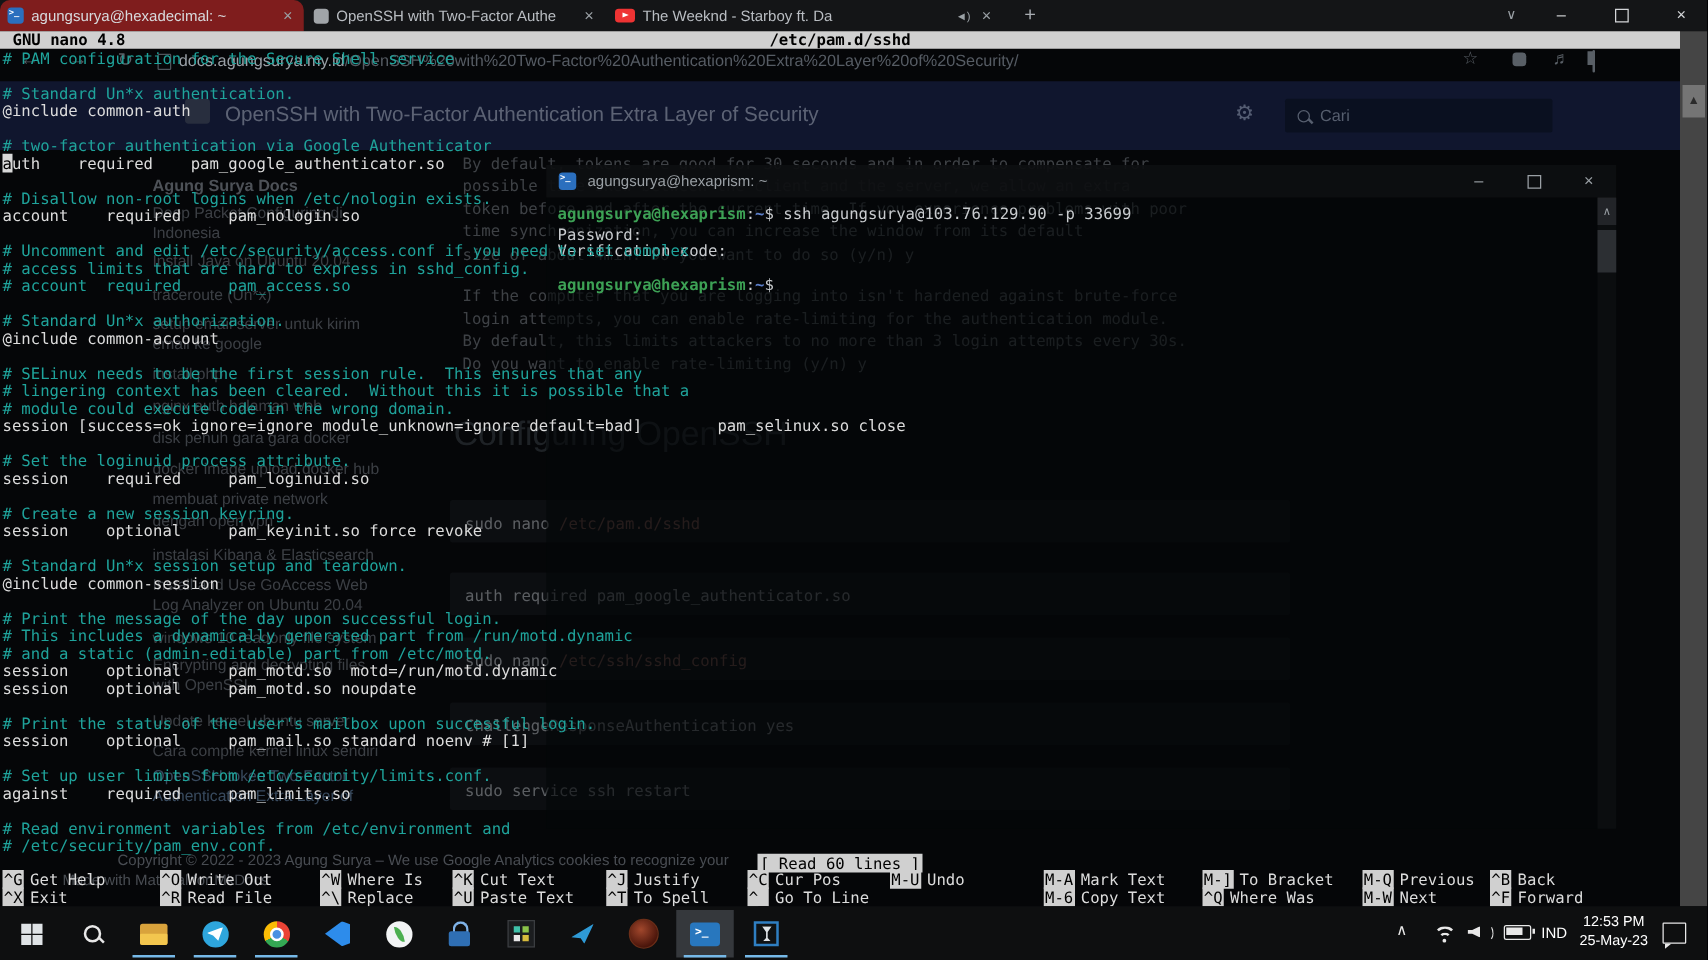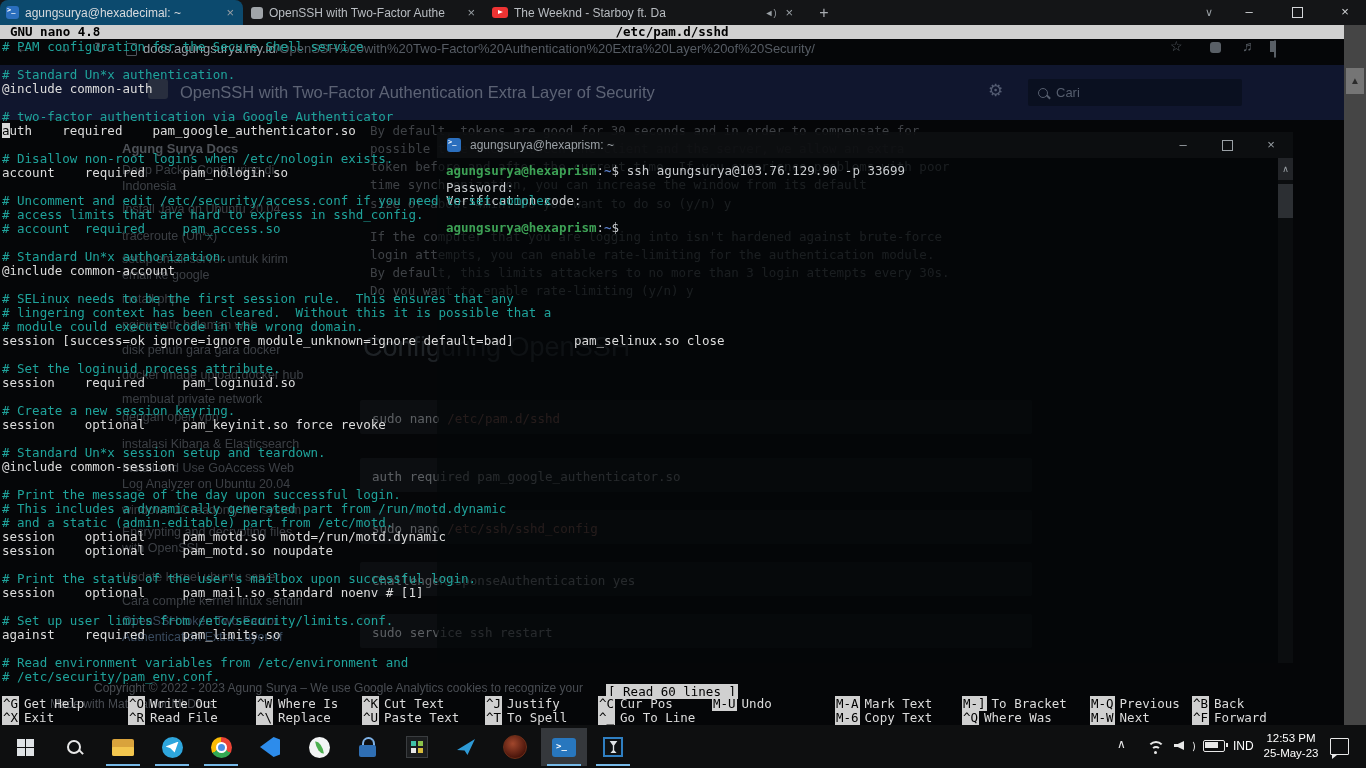--- a/index.html
+++ b/index.html
@@ -2,21 +2,21 @@
 <html><head>
 <meta charset="utf-8">
 <style>
   html,body{margin:0;padding:0;background:#000;}
   #stage{position:relative;width:1366px;height:768px;overflow:hidden;background:#050608;
          font-family:"Liberation Sans",sans-serif;}
   
   .tabstrip{position:absolute;left:0;top:0;width:1366px;height:25px;background:#141517;z-index:1;}
   .tab{position:absolute;top:0;height:25px;display:flex;align-items:center;gap:6px;padding:0 6px;
        box-sizing:border-box;color:#b9bdc2;font-size:12px;overflow:hidden;white-space:nowrap;}
-  .tab.active{background:#0c4a6e;border-radius:8px 8px 0 0;color:#d8dadd;}
+  .tab.active{background:#7f1d1d;border-radius:8px 8px 0 0;color:#d8dadd;}
   .ttitle{flex:1;overflow:hidden;white-space:nowrap;}
   .tclose{color:#9aa0a5;font-size:13px;padding:0 3px;flex:0 0 auto;}
   .taudio{color:#9aa0a5;font-size:9px;flex:0 0 auto;}
   .tfav{flex:0 0 auto;display:inline-block;}
   .i-terminal{width:13px;height:13px;background:#2b6fbe;border-radius:3px;position:relative;}
   .i-terminal::after{content:">_";position:absolute;left:1px;top:0px;color:#fff;font:bold 7px "DejaVu Sans Mono",monospace;}
   .i-docs{width:12px;height:12px;background:#b9bdc2;border-radius:3px;opacity:.85;}
   .i-youtube{width:16px;height:11px;background:#e33;border-radius:3px;position:relative;}
   .i-youtube::after{content:"";position:absolute;left:6px;top:3px;border-left:5px solid #fff;
        border-top:2.5px solid transparent;border-bottom:2.5px solid transparent;}

